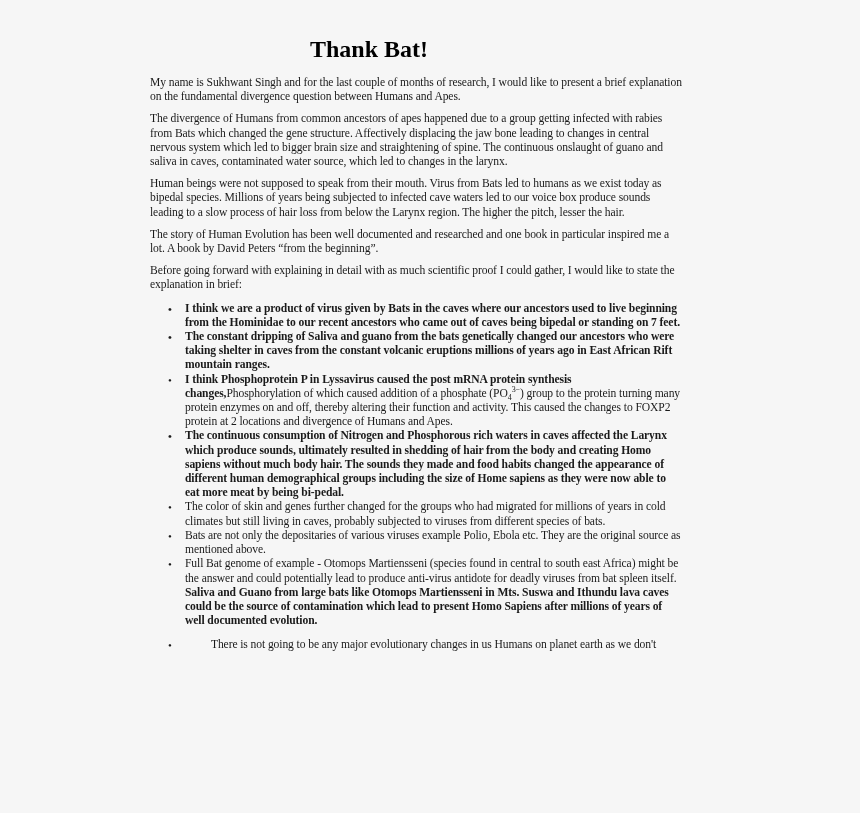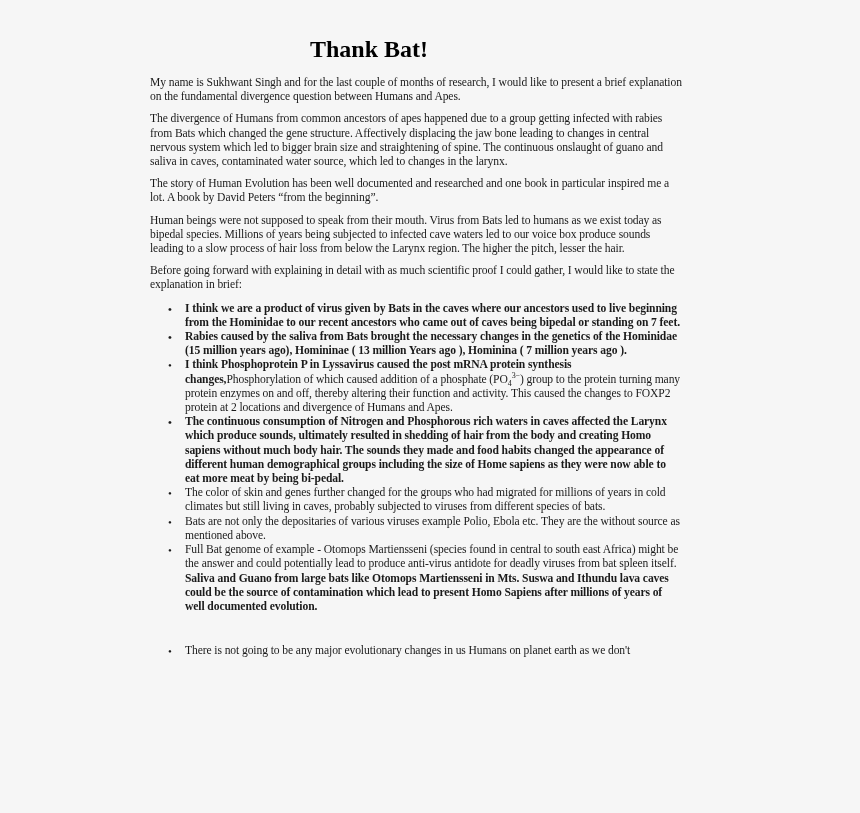--- a/index.html
+++ b/index.html
@@ -20,41 +20,41 @@
     position: absolute; left: 150px; top: 76px; width: 532px;
     font-family: "Liberation Serif", "DejaVu Serif", serif;
     font-size: 11.6px; line-height: 14.2px; letter-spacing: -0.1px;
   }
   p { margin: 0 0 8px 0; }
   ul { margin: 8px 0 0 0; padding: 0 0 0 35px; list-style: none; }
   li { position: relative; margin: 0; }
   li::before {
     content: "\2022"; position: absolute; left: -17px; top: 0; font-size: 11px;
   }
-  li.gap { margin-top: 30px; }
+  li.gap { margin-top: 10px; text-align: center; }
   .b { font-weight: bold; }
   sub, sup { font-size: 8px; line-height: 0; }
 </style>
 </head>
 <body>
 
 <div class="page">
   <div class="title">Thank Bat!</div>
 
   <div class="body-wrap">
     <p>My name is Sukhwant Singh and for the last couple of months of research, I would like to present a brief explanation on the fundamental divergence question between Humans and Apes.</p>
     <p>The divergence of Humans from common ancestors of apes happened due to a group getting infected with rabies from Bats which changed the gene structure. Affectively displacing the jaw bone leading to changes in central nervous system which led to bigger brain size and straightening of spine. The continuous onslaught of guano and saliva in caves, contaminated water source, which led to changes in the larynx.</p>
+    <p>Human beings were not supposed to speak from their mouth. Virus from Bats led to humans as we exist today as bipedal species. Millions of years being subjected to infected cave waters led to our voice box produce sounds leading to a slow process of hair loss from below the Larynx region. The higher the pitch, lesser the hair.</p>
     <p>The story of Human Evolution has been well documented and researched and one book in particular inspired me a lot. A book by David Peters “from the beginning”.</p>
-    <p>Human beings were not supposed to speak from their mouth. Virus from Bats led to humans as we exist today as bipedal species. Millions of years being subjected to infected cave waters led to our voice box produce sounds leading to a slow process of hair loss from below the Larynx region. The higher the pitch, lesser the hair.</p>
     <p style="margin-bottom:9px">Before going forward with explaining in detail with as much scientific proof I could gather, I would like to state the explanation in brief:</p>
 
     <ul>
       <li class="b">I think we are a product of virus given by Bats in the caves where our ancestors used to live beginning from the Hominidae to our recent ancestors who came out of caves being bipedal or standing on 7 feet.</li>
-      <li class="b">Rabies caused by the saliva from Bats brought the necessary changes in the genetics of the Hominidae (15 million years ago), Homininae ( 13 million Years ago ), Hominina ( 7 million years ago ).</li>
+      <li class="b">The constant dripping of Saliva and guano from the bats genetically changed our ancestors who were taking shelter in caves from the constant volcanic eruptions millions of years ago in East African Rift mountain ranges.</li>
       <li><span class="b">I think Phosphoprotein P in Lyssavirus caused the post mRNA protein synthesis changes,</span><span>Phosphorylation of which caused addition of a phosphate (PO</span><sub>4</sub><sup>3−</sup><span>) group to the protein turning many protein enzymes on and off, thereby altering their function and activity. This caused the changes to FOXP2 protein at 2 locations and divergence of Humans and Apes.</span></li>
       <li class="b">The continuous consumption of Nitrogen and Phosphorous rich waters in caves affected the Larynx which produce sounds, ultimately resulted in shedding of hair from the body and creating Homo sapiens without much body hair. The sounds they made and food habits changed the appearance of different human demographical groups including the size of Home sapiens as they were now able to eat more meat by being bi-pedal.</li>
       <li>The color of skin and genes further changed for the groups who had migrated for millions of years in cold climates but still living in caves, probably subjected to viruses from different species of bats.</li>
-      <li>Bats are not only the depositaries of various viruses example Polio, Ebola etc. They are the without source as mentioned above.</li>
+      <li>Bats are not only the depositaries of various viruses example Polio, Ebola etc. They are the original source as mentioned above.</li>
       <li><span>Full Bat genome of example - Otomops Martiensseni (species found in central to south east Africa) might be the answer and could potentially lead to produce anti-virus antidote for deadly viruses from bat spleen itself. </span><span class="b">Saliva and Guano from large bats like Otomops Martiensseni in Mts. Suswa and Ithundu lava caves could be the source of contamination which lead to present Homo Sapiens after millions of years of well documented evolution.</span></li>
       <li class="gap" style="white-space:nowrap">There is not going to be any major evolutionary changes in us Humans on planet earth as we don't</li>
     </ul>
   </div>
 </div>
 
 </body></html>

